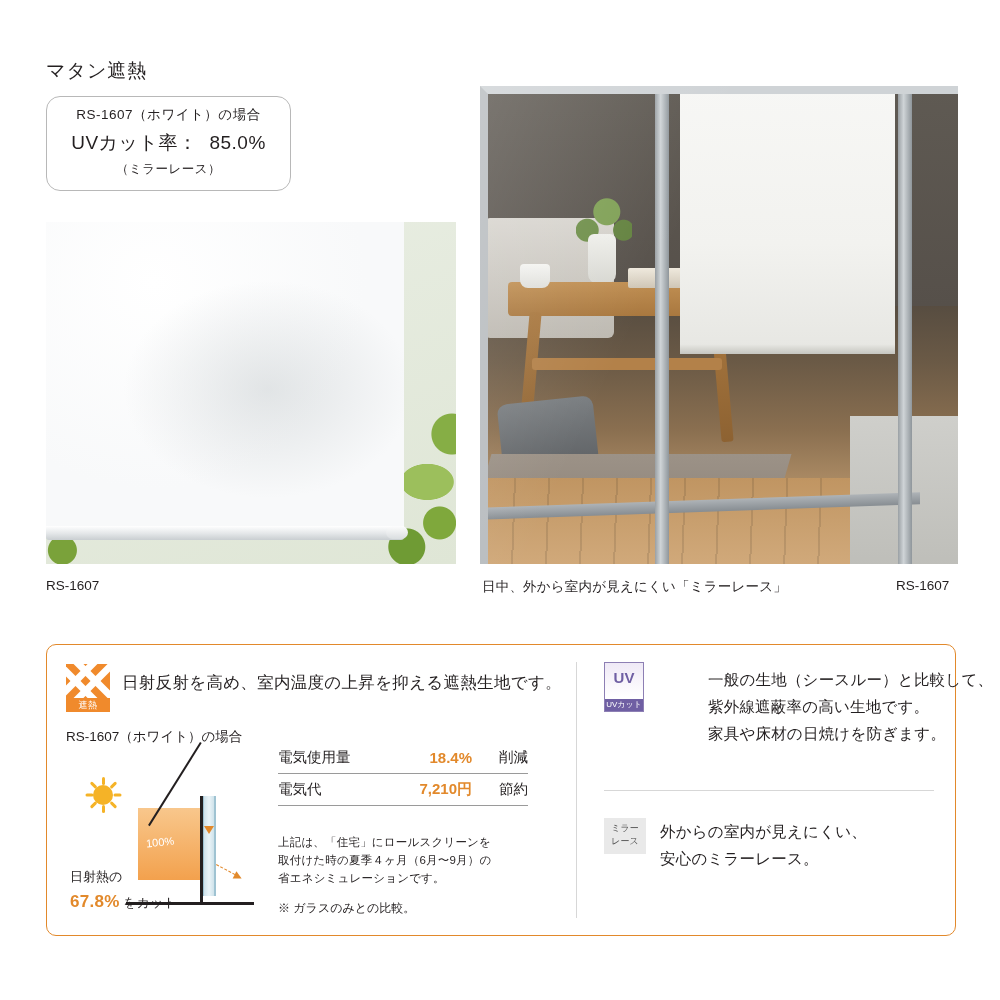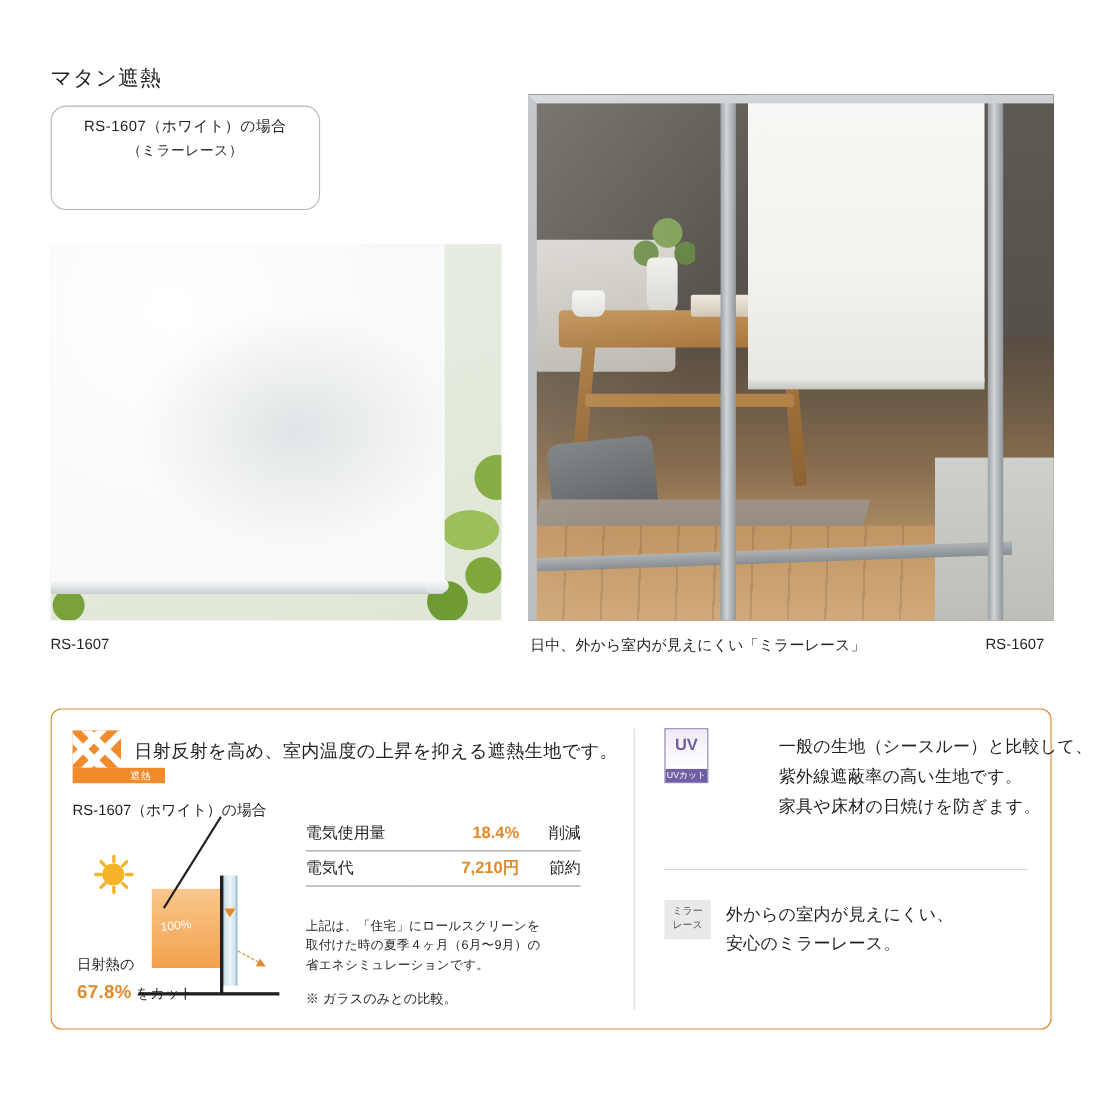--- a/index.html
+++ b/index.html
@@ -312,21 +312,20 @@
   .shanetsu-icon .lbl {
     position: absolute;
     left: 0; top: 34px;
     width: 44px; height: 14px;
     background: #f08a2c;
     color: #ffffff;
     font-size: 9px;
     line-height: 14px;
     text-align: center;
     letter-spacing: 0.5px;
-    padding-left: 40px;
   }
 
   .lead-text {
     position: absolute;
     left: 122px;
     top: 672px;
     font-size: 16.5px;
     letter-spacing: 0.3px;
   }
 
@@ -547,20 +546,23 @@
     letter-spacing: 0.2px;
   }
 </style>
 </head>
 <body>
 
 <div class="page-title">マタン遮熱</div>
 
 <div class="uv-badge">
   <div class="line1">RS-1607（ホワイト）の場合</div>
+  <div class="line2">
+    <span>UVカット率：</span><span class="pct">85.0%</span>
+  </div>
   <div class="line3">（ミラーレース）</div>
 </div>
 
 <div class="photo-left">
   <div class="leaf-bg"></div>
   <div class="blind-white"></div>
   <div class="blind-bottom-rail"></div>
   <div class="blind-knob"></div>
 </div>
 

